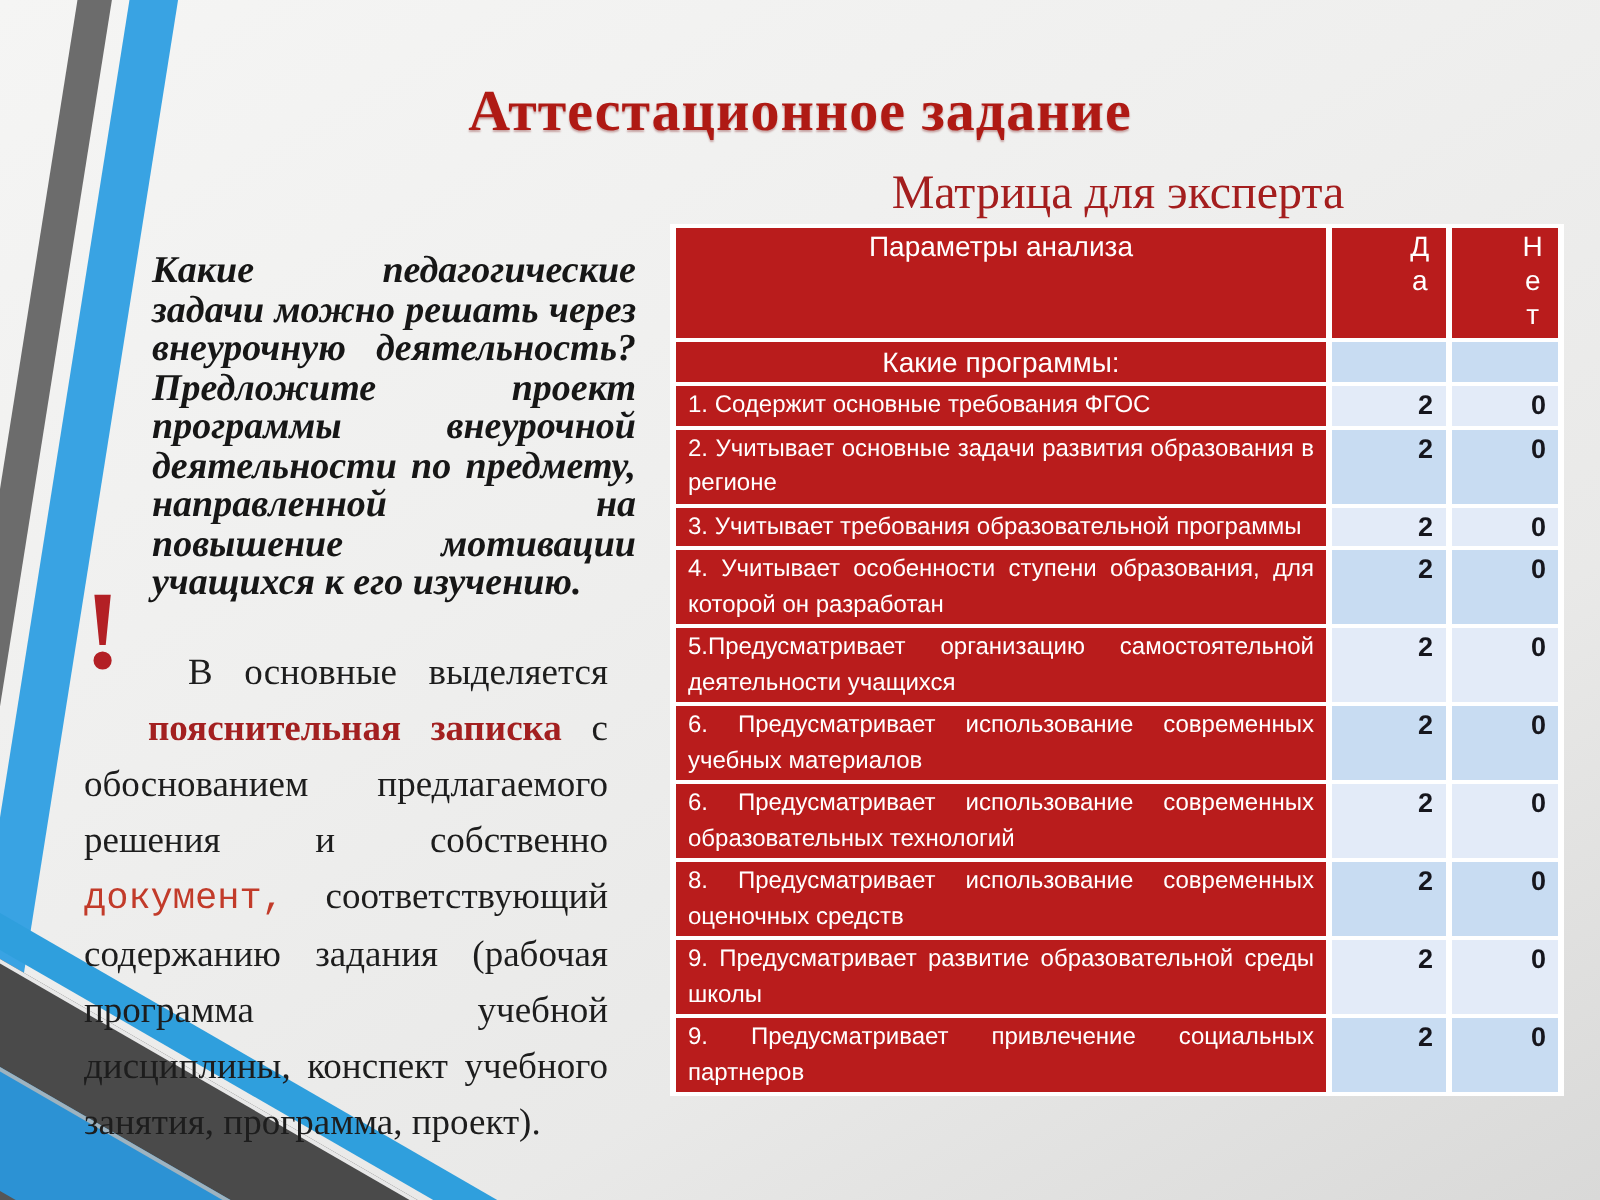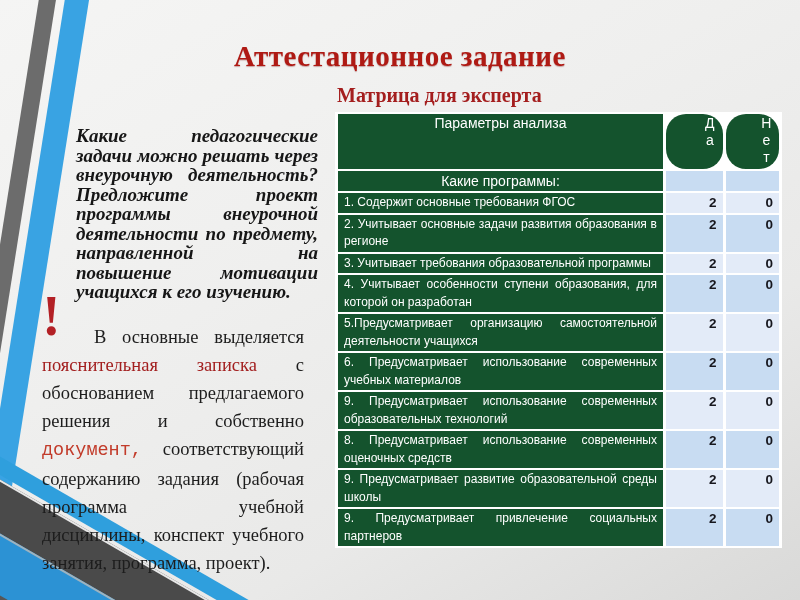--- a/index.html
+++ b/index.html
@@ -16,57 +16,57 @@
   .st-bot-gray{left:-6px;top:476px;width:480px;height:48px;background:#4a4a4a;transform:rotate(30deg);transform-origin:top left;border-top:2px solid #e8e8e8;}
   .st-bot-blue-wide{left:-6px;top:530px;width:480px;height:56px;background:#2c92d4;transform:rotate(30deg);transform-origin:top left;border-top:2px solid #9fb3bf;}
   .st-bot-corner{left:-6px;top:592px;width:480px;height:90px;background:#565656;transform:rotate(30deg);transform-origin:top left;}
 
   .title{
     position:absolute;left:30px;top:40px;width:740px;text-align:center;
     font-size:29px;font-weight:bold;color:#af1a14;letter-spacing:0.5px;
     text-shadow:0 1px 1px rgba(120,20,20,.35);
   }
   .subtitle{
-    position:absolute;left:337px;top:84px;width:444px;text-align:left;
-    font-size:20px;font-weight:bold;color:#a41e1e;
+    position:absolute;left:337px;top:84px;width:444px;text-align:center;
+    font-size:24px;font-weight:normal;color:#a41e1e;
   }
   .question{
     position:absolute;left:76px;top:126px;width:242px;
     font-size:19px;line-height:19.5px;font-style:italic;font-weight:bold;
     color:#161616;text-align:justify;
   }
   .bang{
     position:absolute;left:42px;top:288px;
     font-size:56px;line-height:56px;font-weight:bold;color:#b32025;
   }
   .note{
     position:absolute;left:42px;top:304px;width:262px;
     font-size:18.5px;line-height:28px;color:#1d1d1d;
     text-align:justify;text-indent:52px;
   }
-  .note .hl-bold{font-weight:normal;color:#a32020;}
+  .note .hl-bold{font-weight:bold;color:#a32020;margin-left:32px;}
   .note .hl-red{color:#c23b2a;font-family:Liberation Mono, monospace;}
 
   
   .matrix{
     position:absolute;left:335px;top:112px;width:447px;
     border-collapse:separate;border-spacing:3px 2px;
     background:#ffffff;
     font-family:"Liberation Sans",sans-serif;
     table-layout:fixed;
   }
   .matrix td{vertical-align:top;padding:1px 6px;}
   .col-param{width:316px;}
   .col-yes{width:55px;}
   .col-no{width:52px;}
-  .cell-blue{background:#14532d;color:#ffffff;}
+  .cell-blue{background:#b91c1c;color:#ffffff;}
   .band-light{background:#e3ebf8;}
   .band-dark{background:#c8dcf2;}
   .head-param{text-align:center;font-size:14px;line-height:17px;height:53px;}
-  .head-word{text-align:right;padding-right:8px;font-size:14px;line-height:17px;border-radius:20px;}
+  .head-word{text-align:right;padding-right:8px;font-size:14px;line-height:17px;}
   .vword{display:inline-block;width:0.95em;word-break:break-all;text-align:center;}
   .section-cell{text-align:center;font-size:14px;line-height:18px;}
   .c-label{text-align:justify;font-size:12px;line-height:17.5px;}
   .val{text-align:right;padding-right:9px;font-size:13.5px;font-weight:bold;color:#16161d;line-height:17px;}
 </style>
 </head>
 <body>
 
 <div class="slide">
 
@@ -127,21 +127,21 @@
       <td class="cell-blue c-label">5.Предусматривает организацию самостоятельной деятельности учащихся</td>
       <td class="val band-light">2</td>
       <td class="val band-light">0</td>
     </tr>
         <tr>
       <td class="cell-blue c-label">6. Предусматривает использование современных учебных материалов</td>
       <td class="val band-dark">2</td>
       <td class="val band-dark">0</td>
     </tr>
         <tr>
-      <td class="cell-blue c-label">9. Предусматривает использование современных образовательных технологий</td>
+      <td class="cell-blue c-label">6. Предусматривает использование современных образовательных технологий</td>
       <td class="val band-light">2</td>
       <td class="val band-light">0</td>
     </tr>
         <tr>
       <td class="cell-blue c-label">8. Предусматривает использование современных оценочных средств</td>
       <td class="val band-dark">2</td>
       <td class="val band-dark">0</td>
     </tr>
         <tr>
       <td class="cell-blue c-label">9. Предусматривает развитие образовательной среды школы</td>

